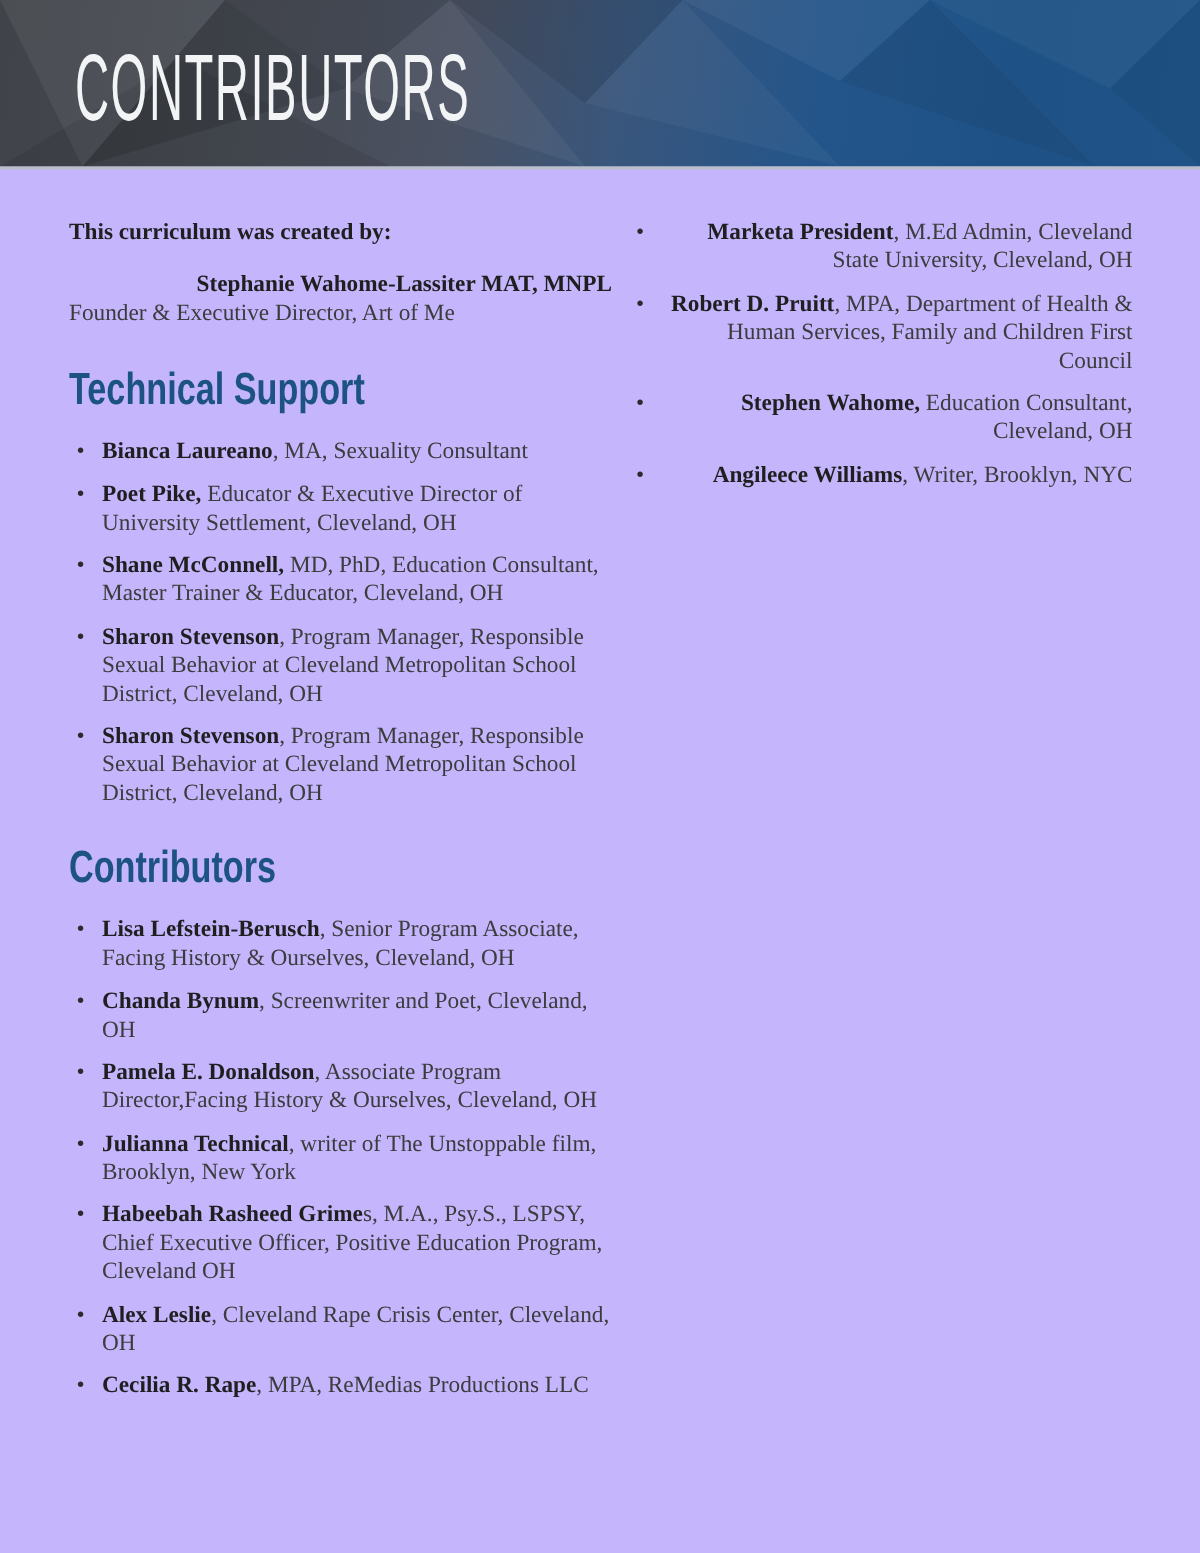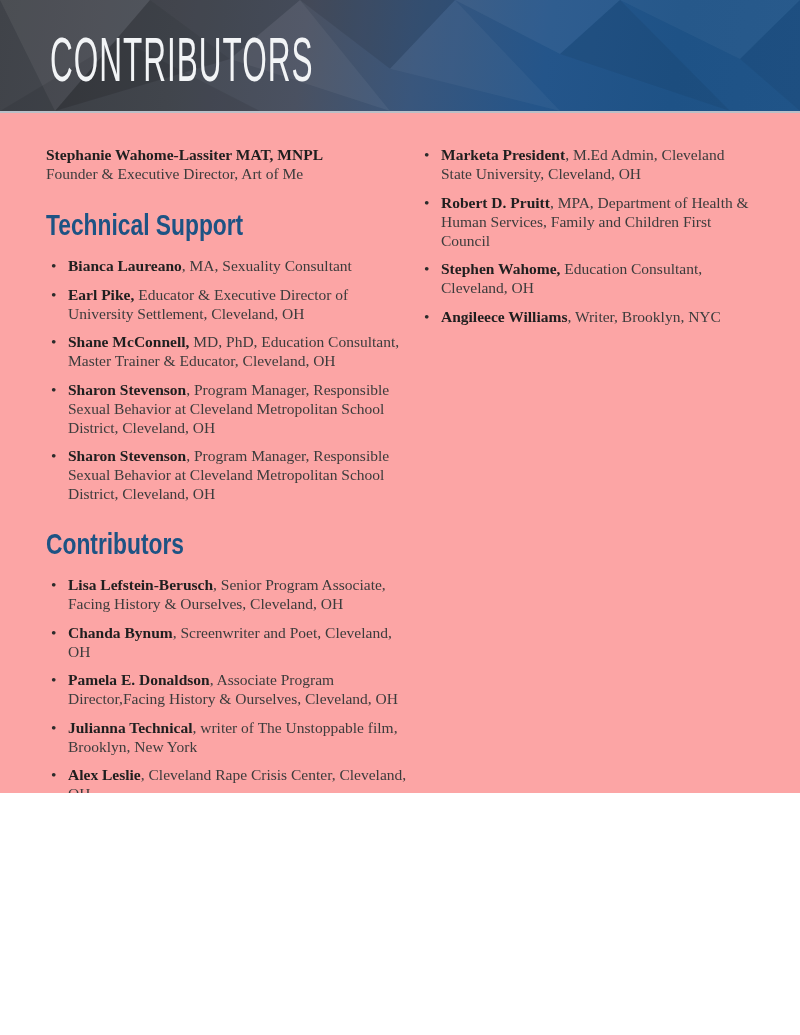--- a/index.html
+++ b/index.html
@@ -1,21 +1,21 @@
 <!DOCTYPE html>
 <html><head>
 <meta charset="utf-8">
 <style>
   * { margin: 0; padding: 0; box-sizing: border-box; }
   html, body { background: #ffffff; }
   .page {
     position: relative;
     width: 800px;
-    height: 793px;
-    background: #fca5a5;
+    height: 1035px;
+    background: #c4b5fd;
     font-family: "Liberation Serif", serif;
     color: #333333;
     overflow: hidden;
   }
 
   
   .banner {
     position: relative;
     width: 100%;
     height: 113px;
@@ -45,35 +45,36 @@
     white-space: nowrap;
   }
 
   
   .content {
     display: flex;
     gap: 11px;
     padding: 32px 45px 0 46px;
   }
   .col-left  { width: 362px; flex: 0 0 362px; }
-  .col-right { flex: 1; }
+  .col-right { flex: 1; text-align: right; }
 
   
   .created-by {
     font-size: 15.5px;
     line-height: 19px;
     font-weight: 700;
     color: #1f1f1f;
     margin-bottom: 16px;
   }
   .author-name {
     font-size: 15.5px;
     line-height: 19px;
     font-weight: 700;
     color: #1f1f1f;
+    text-align: right;
   }
   .author-role {
     font-size: 15.5px;
     line-height: 19px;
     color: #3c3c3c;
   }
 
   
   h2.section-heading {
     margin: 26px 0 16px 0;
@@ -137,49 +138,51 @@
       <polygon points="740,60 800,0 800,113" fill="#000000" opacity="0.05"></polygon>
       <polygon points="0,113 120,40 260,113" fill="#000000" opacity="0.08"></polygon>
     </svg>
     <div class="banner-title">CONTRIBUTORS</div>
   </div>
 
   <div class="content">
 
     <div class="col-left">
 
+      <p class="created-by">This curriculum was created by:</p>
 
       <div>
         <div class="author-name">Stephanie Wahome-Lassiter MAT, MNPL</div>
         <div class="author-role">Founder &amp; Executive Director, Art of Me</div>
       </div>
 
       <h2 class="section-heading first">
         <span class="condensed">Technical Support</span>
       </h2>
 
       <ul class="contrib-list">
 
       <li><span class="nm">Bianca Laureano</span><span>, MA, Sexuality Consultant</span></li>
-          <li><span class="nm">Earl Pike,</span><span> Educator &amp; Executive Director of University Settlement, Cleveland, OH</span></li>
+          <li><span class="nm">Poet Pike,</span><span> Educator &amp; Executive Director of University Settlement, Cleveland, OH</span></li>
           <li><span class="nm">Shane McConnell,</span><span> MD, PhD, Education Consultant, Master Trainer &amp; Educator, Cleveland, OH</span></li>
           <li><span class="nm">Sharon Stevenson</span><span>, Program Manager, Responsible Sexual Behavior at  Cleveland Metropolitan School District, Cleveland, OH</span></li>
           <li><span class="nm">Sharon Stevenson</span><span>, Program Manager, Responsible Sexual Behavior at  Cleveland Metropolitan School District, Cleveland, OH</span></li>
         </ul>
 
       <h2 class="section-heading">
         <span class="condensed">Contributors</span>
       </h2>
 
       <ul class="contrib-list">
 
       <li><span class="nm">Lisa Lefstein-Berusch</span><span>, Senior Program Associate, Facing History &amp; Ourselves, Cleveland, OH</span></li>
           <li><span class="nm">Chanda Bynum</span><span>, Screenwriter and Poet, Cleveland, OH</span></li>
           <li><span class="nm">Pamela E. Donaldson</span><span>, Associate Program Director,Facing History &amp; Ourselves, Cleveland, OH</span></li>
           <li><span class="nm">Julianna Technical</span><span>, writer of The Unstoppable film, Brooklyn, New York</span></li>
+          <li><span class="nm">Habeebah Rasheed Grime</span><span>s, M.A., Psy.S., LSPSY, Chief Executive Officer, Positive Education Program, Cleveland OH</span></li>
           <li><span class="nm">Alex Leslie</span><span>, Cleveland Rape Crisis Center, Cleveland, OH</span></li>
           <li><span class="nm">Cecilia R. Rape</span><span>, MPA, ReMedias Productions LLC</span></li>
         </ul>
 
     </div>
 
     <div class="col-right">
       <ul class="contrib-list">
 
       <li><span class="nm">Marketa President</span><span>, M.Ed Admin, Cleveland State University, Cleveland, OH</span></li>

